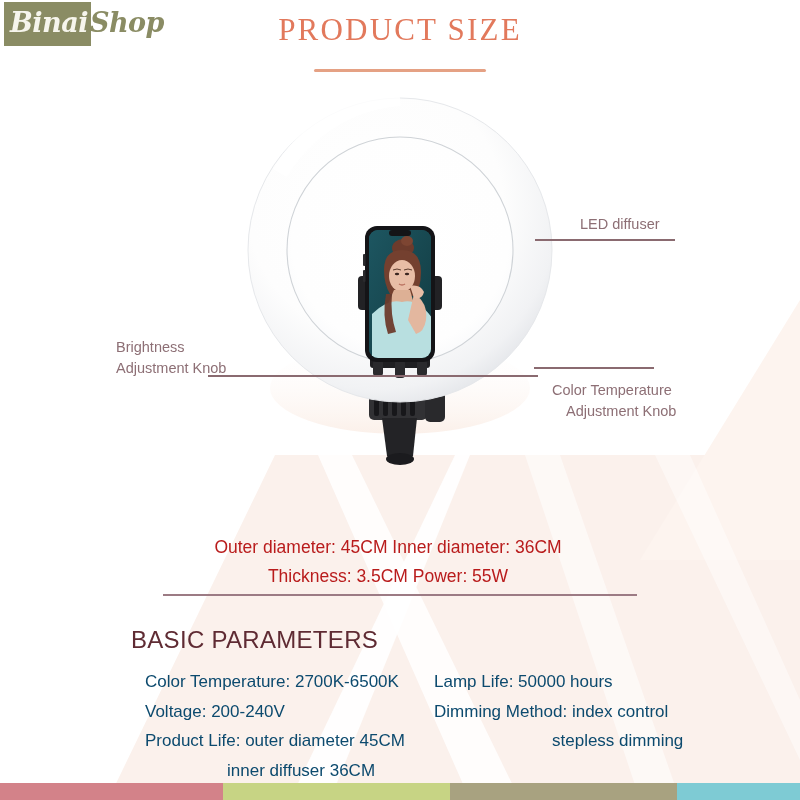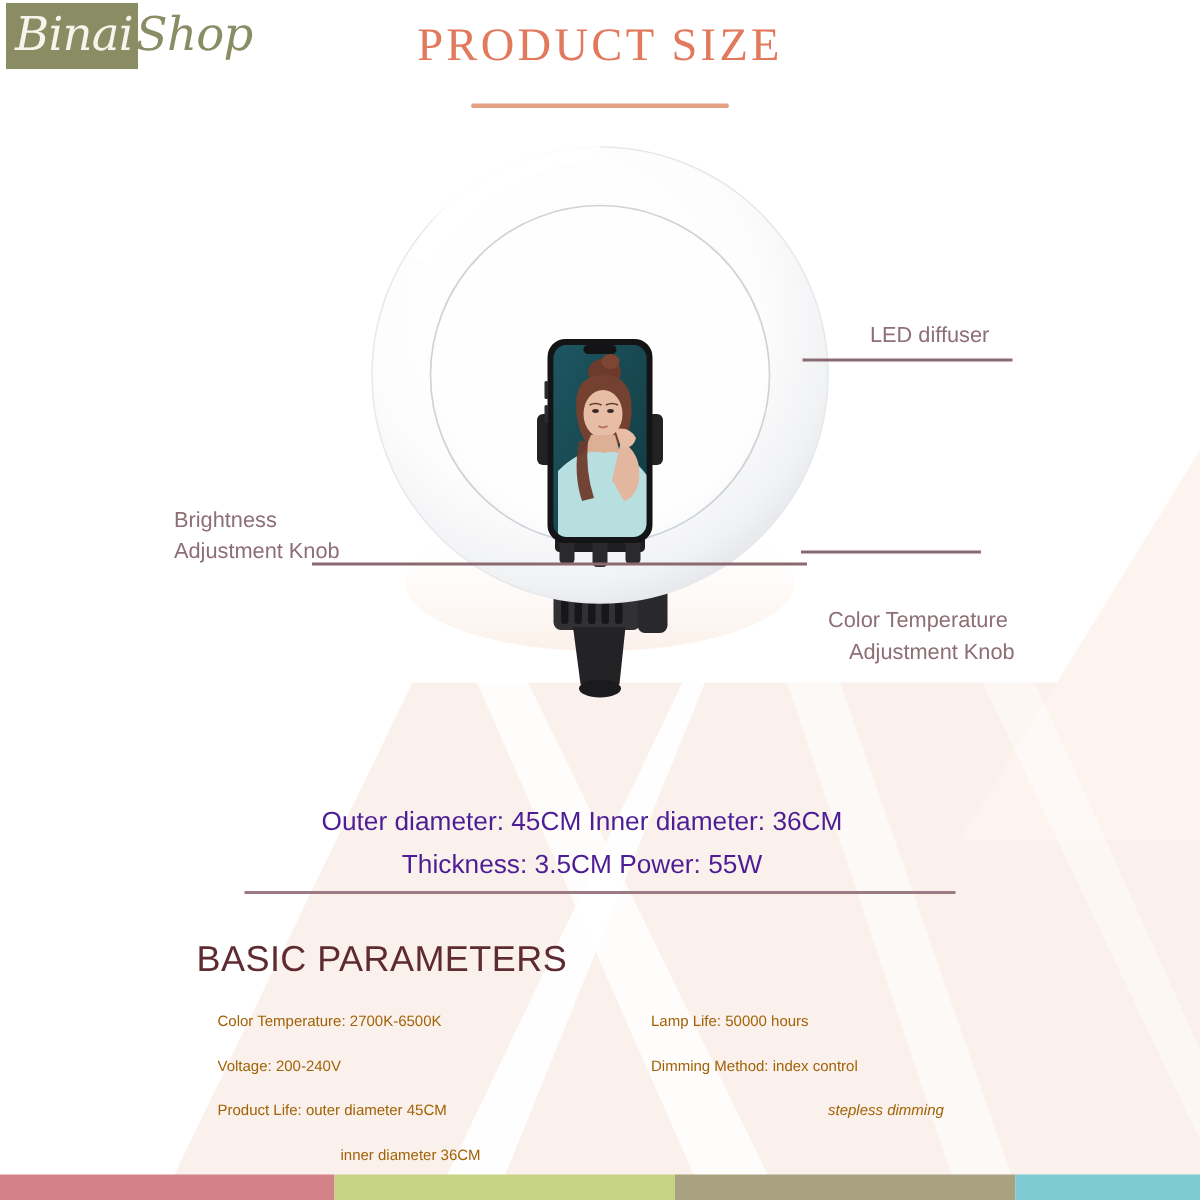--- a/index.html
+++ b/index.html
@@ -15,21 +15,21 @@
   .page { position:absolute; inset:0; width:800px; height:800px; background:#ffffff; }
 
   
   .bg-layer { position:absolute; inset:0; z-index:0; pointer-events:none; }
   .bg-layer svg { display:block; width:800px; height:800px; }
 
   
   .logo {
     position:absolute; top:2px; left:4px; z-index:30;
     font-family:"DejaVu Serif","Liberation Serif",serif;
-    font-size:31px; font-style:italic; font-weight:400;
+    font-size:27px; font-style:italic; font-weight:700;
     line-height:38px; white-space:nowrap;
   }
   .logo-a {
     background:#8a8c64; color:#f6f5ec;
     padding:2px 3px 4px 6px; display:inline-block;
     letter-spacing:-0.5px;
   }
   .logo-b {
     color:#8a8c64; display:inline-block;
     padding:2px 2px 4px 1px; margin-left:-2px;
@@ -55,43 +55,43 @@
   
   .callout { position:absolute; z-index:25; color:#8d6f75; font-size:14.5px; line-height:21px; white-space:nowrap; }
   .callout-line { position:absolute; height:1.6px; background:#8a6a70; z-index:20; }
 
   .c-led { left:580px; top:214px; }
   .l-led { left:535px; top:239px; width:140px; }
 
   .c-bright { left:116px; top:337px; text-align:left; }
   .l-bright { left:208px; top:375px; width:330px; }
 
-  .c-ct { left:552px; top:404px; text-align:left; }
+  .c-ct { left:552px; top:380px; text-align:left; }
   .c-ct .ln2 { padding-left:14px; display:block; }
   .l-ct { left:534px; top:367px; width:120px; }
 
   
   .dims {
     position:absolute; left:0; top:533px; width:776px; text-align:center; z-index:25;
-    color:#4c1d95; font-size:17.5px; line-height:29px;
+    color:#b91c1c; font-size:17.5px; line-height:29px;
     font-family:"Liberation Sans","DejaVu Sans",sans-serif;
   }
   .dims-rule { position:absolute; left:163px; top:594px; width:474px; height:2px; background:#9c7b84; z-index:25; }
 
   
   .bp-head {
     position:absolute; left:131px; top:624px; z-index:25;
     color:#5f2b33; font-size:24px; letter-spacing:0.3px; line-height:32px;
   }
   .bp-cols { position:absolute; left:0; top:667px; width:800px; z-index:25; }
-  .bp-col { position:absolute; top:0; color:#a16207; font-size:10px; line-height:29.5px; white-space:nowrap; }
+  .bp-col { position:absolute; top:0; color:#0c4a6e; font-size:17px; line-height:29.5px; white-space:nowrap; }
   .bp-left { left:145px; }
   .bp-right { left:434px; }
   .bp-left .indent  { padding-left:82px; display:block; }
-  .bp-right .indent { padding-left:118px; display:block;font-style:italic; }
+  .bp-right .indent { padding-left:118px; display:block; }
 
   
   .strip { position:absolute; left:0; bottom:0; width:800px; height:17px; display:flex; z-index:40; }
   .strip > div { height:17px; flex:0 0 auto; }
 </style>
 </head>
 <body>
 
 <div class="page">
 
@@ -242,21 +242,21 @@
   </div>
   <div class="dims-rule"></div>
 
   <div class="bp-head">BASIC PARAMETERS</div>
 
   <div class="bp-cols">
     <div class="bp-col bp-left">
       <div>Color Temperature: 2700K-6500K</div>
       <div>Voltage: 200-240V</div>
       <div>Product Life: outer diameter 45CM</div>
-      <span class="indent">inner diameter 36CM</span>
+      <span class="indent">inner diffuser 36CM</span>
     </div>
     <div class="bp-col bp-right">
       <div>Lamp Life: 50000 hours</div>
       <div>Dimming Method: index control</div>
       <span class="indent">stepless dimming</span>
     </div>
   </div>
 
   <div class="strip">
       <div style="background: rgb(211, 130, 137); width: 223px;"></div>

